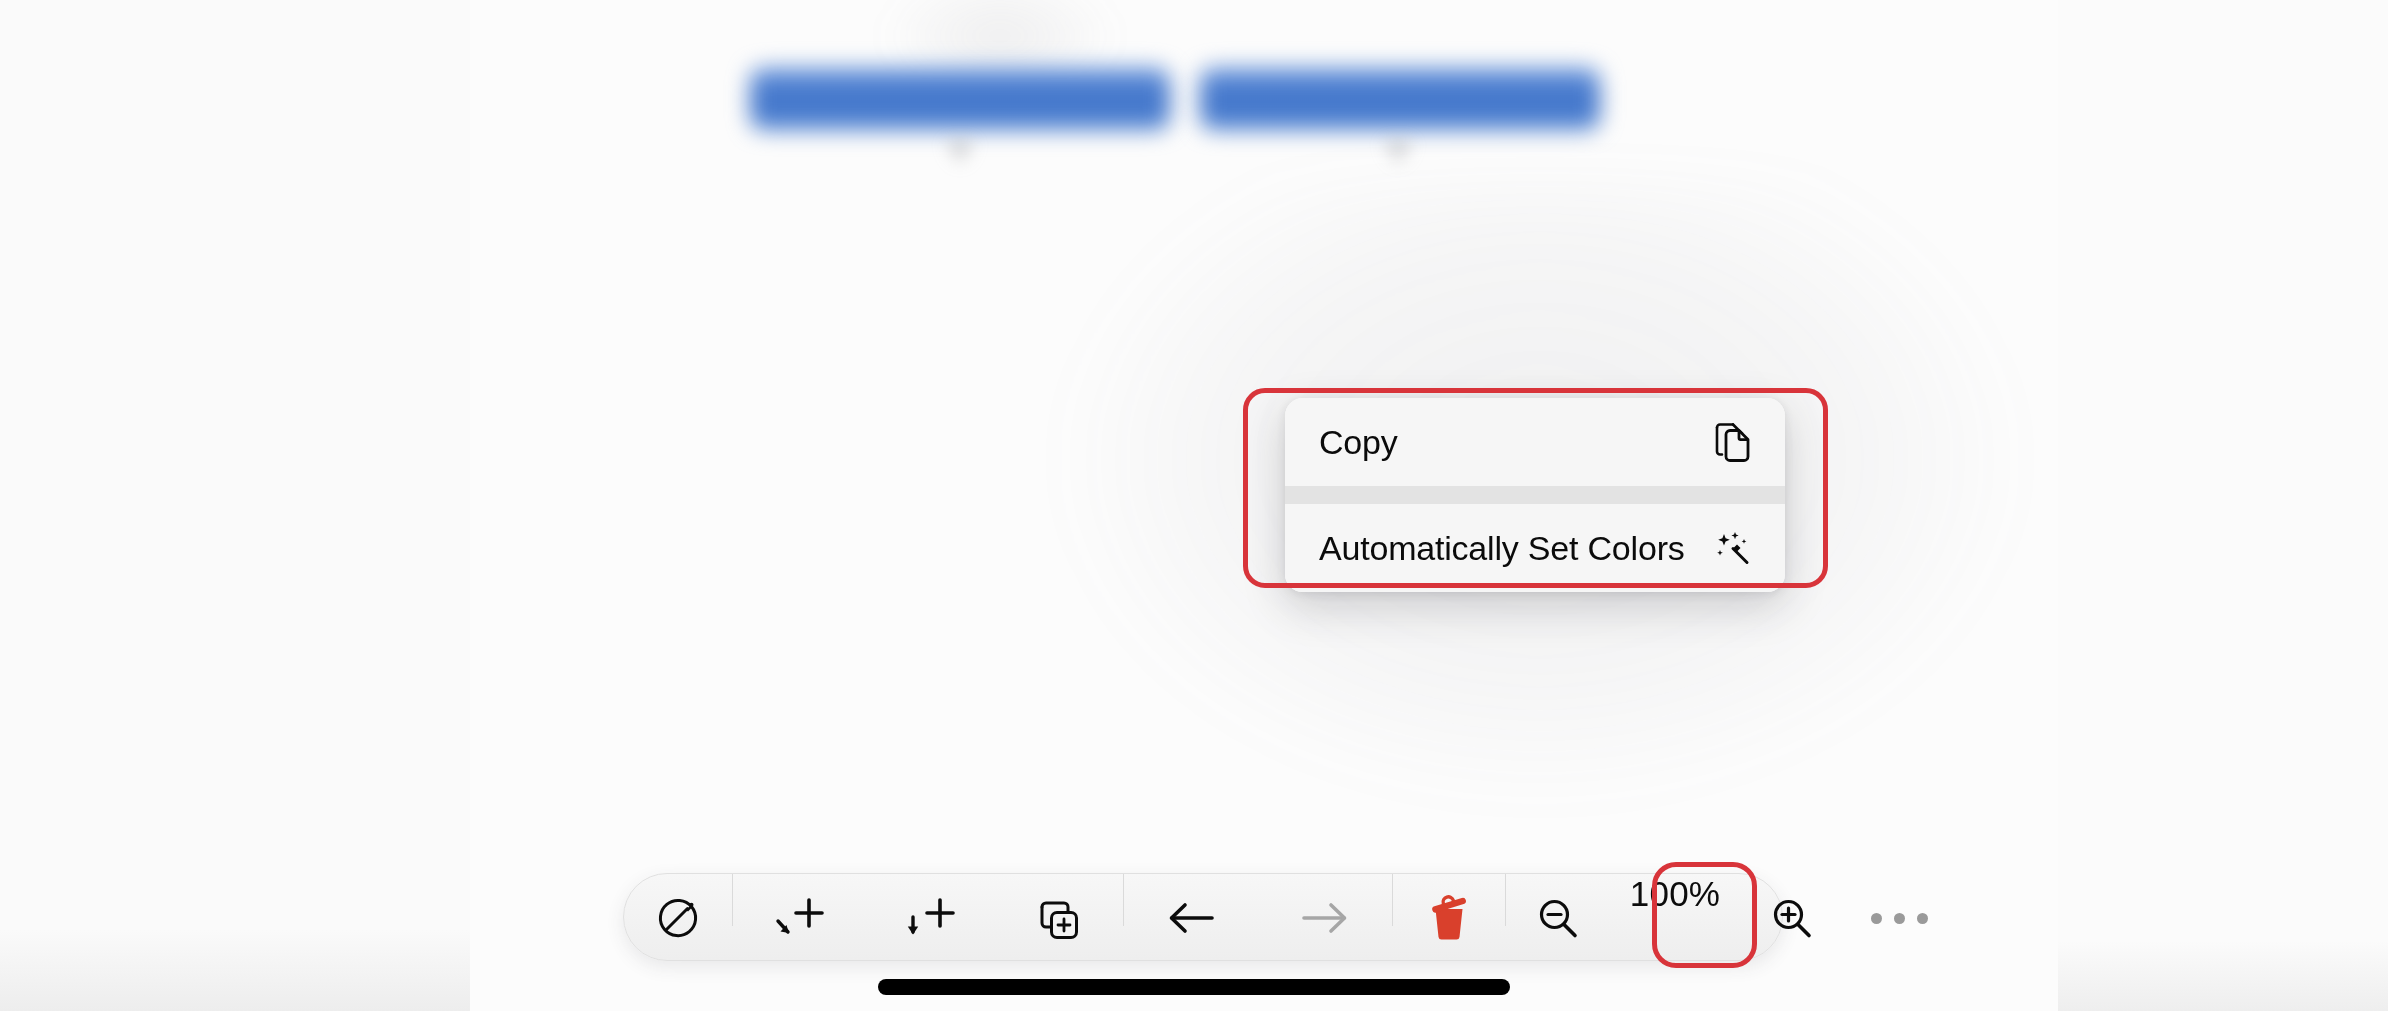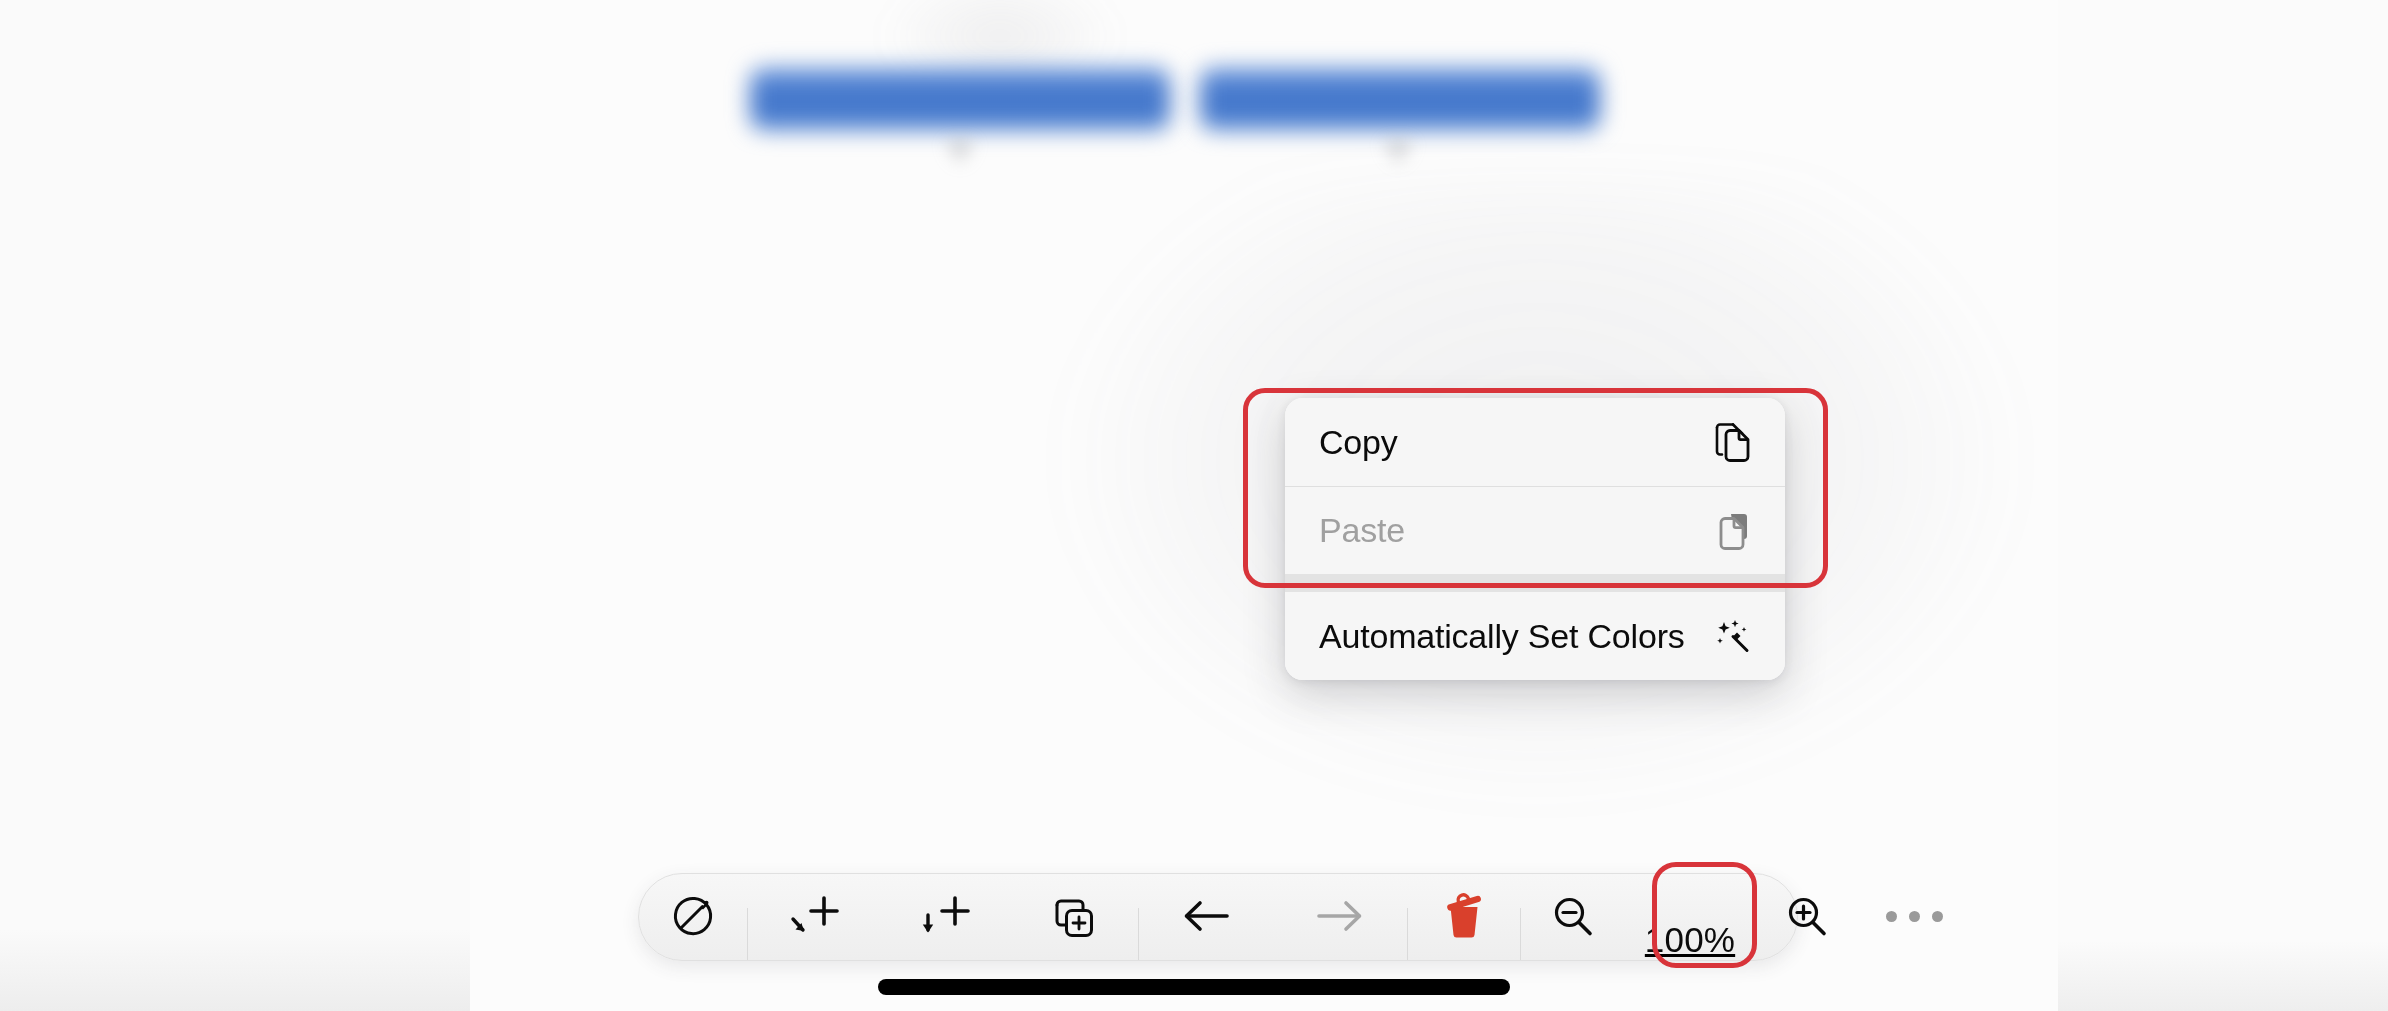--- a/index.html
+++ b/index.html
@@ -101,29 +101,28 @@
     border:5px solid #d8343a;
     border-radius:22px;
     z-index:40;
     pointer-events:none;
   }
   .annot.menu-pair{ left:1243px; top:388px; width:585px; height:200px; }
   .annot.more-btn{ left:1652px; top:862px; width:105px; height:106px; border-radius:24px; }
 
   
   .toolbar{
-    position:absolute; left:638px; top:873px;
+    position:absolute; left:623px; top:873px;
     width:1160px; height:88px;
     background:linear-gradient(180deg,#f7f7f7 0%,#eeeeee 100%);
     border:1px solid #e0e0e0;
     border-radius:44px;
-    display:flex; align-items:flex-end;
+    display:flex; align-items:flex-start;
     box-shadow:0 6px 18px rgba(60,60,70,0.10);
     z-index:30;
-    text-decoration:underline;
   }
   .tb-btn{
     position:relative;
     height:88px;
     display:flex; align-items:center; justify-content:center;
     flex:0 0 auto;
   }
   .tb-sep{
     width:1px; height:52px; background:#dadada; flex:0 0 auto;
   }
@@ -169,30 +168,20 @@
           <svg class="menu-icon" viewBox="0 0 40 44" fill="none" xmlns="http://www.w3.org/2000/svg">
             <path d="M6 7.5 L6 31.5 A3 3 0 0 0 9 34.5 L11 34.5" stroke="#0b0b0b" stroke-width="2.6" stroke-linecap="round"></path>
             <path d="M6 7.5 A3 3 0 0 1 9 4.5 L22 4.5" stroke="#0b0b0b" stroke-width="2.6" stroke-linecap="round"></path>
             <path d="M22 4.5 L31 13.5" stroke="#0b0b0b" stroke-width="2.6" stroke-linecap="round"></path>
             <path d="M15 14.5 A4 4 0 0 1 19 10.5 L28 10.5 L37 19.5 L37 36.5 A4 4 0 0 1 33 40.5 L19 40.5 A4 4 0 0 1 15 36.5 Z" stroke="#0b0b0b" stroke-width="2.8" stroke-linejoin="round" fill="#f6f6f6"></path>
             <path d="M28 10.5 L28 18 A1.6 1.6 0 0 0 29.6 19.6 L37 19.6" stroke="#0b0b0b" stroke-width="2.8" stroke-linejoin="round"></path>
           </svg>
         </span>
       </div>
 
-      <div class="menu-item disabled">
-        <span class="menu-label">Paste</span>
-        <span class="menu-icon-wrap">
-          <svg class="menu-icon" viewBox="0 0 40 44" fill="none" xmlns="http://www.w3.org/2000/svg">
-            <path d="M20 6 L33 6 A3 3 0 0 1 36 9 L36 28 A3 3 0 0 1 33 31 L24 31 Z" fill="#7c7c7c"></path>
-            <path d="M10 14.5 A4 4 0 0 1 14 10.5 L23 10.5 L32 19.5 L32 36.5 A4 4 0 0 1 28 40.5 L14 40.5 A4 4 0 0 1 10 36.5 Z" stroke="#8d8d8d" stroke-width="2.8" stroke-linejoin="round" fill="#f6f6f6"></path>
-            <path d="M23 10.5 L23 18 A1.6 1.6 0 0 0 24.6 19.6 L32 19.6" stroke="#8d8d8d" stroke-width="2.8" stroke-linejoin="round"></path>
-          </svg>
-        </span>
-      </div>
     </div>
 
     <div class="menu-gap"></div>
 
     <div class="menu-group">
 
     </div>
 
     <div class="menu-gap"></div>
 

